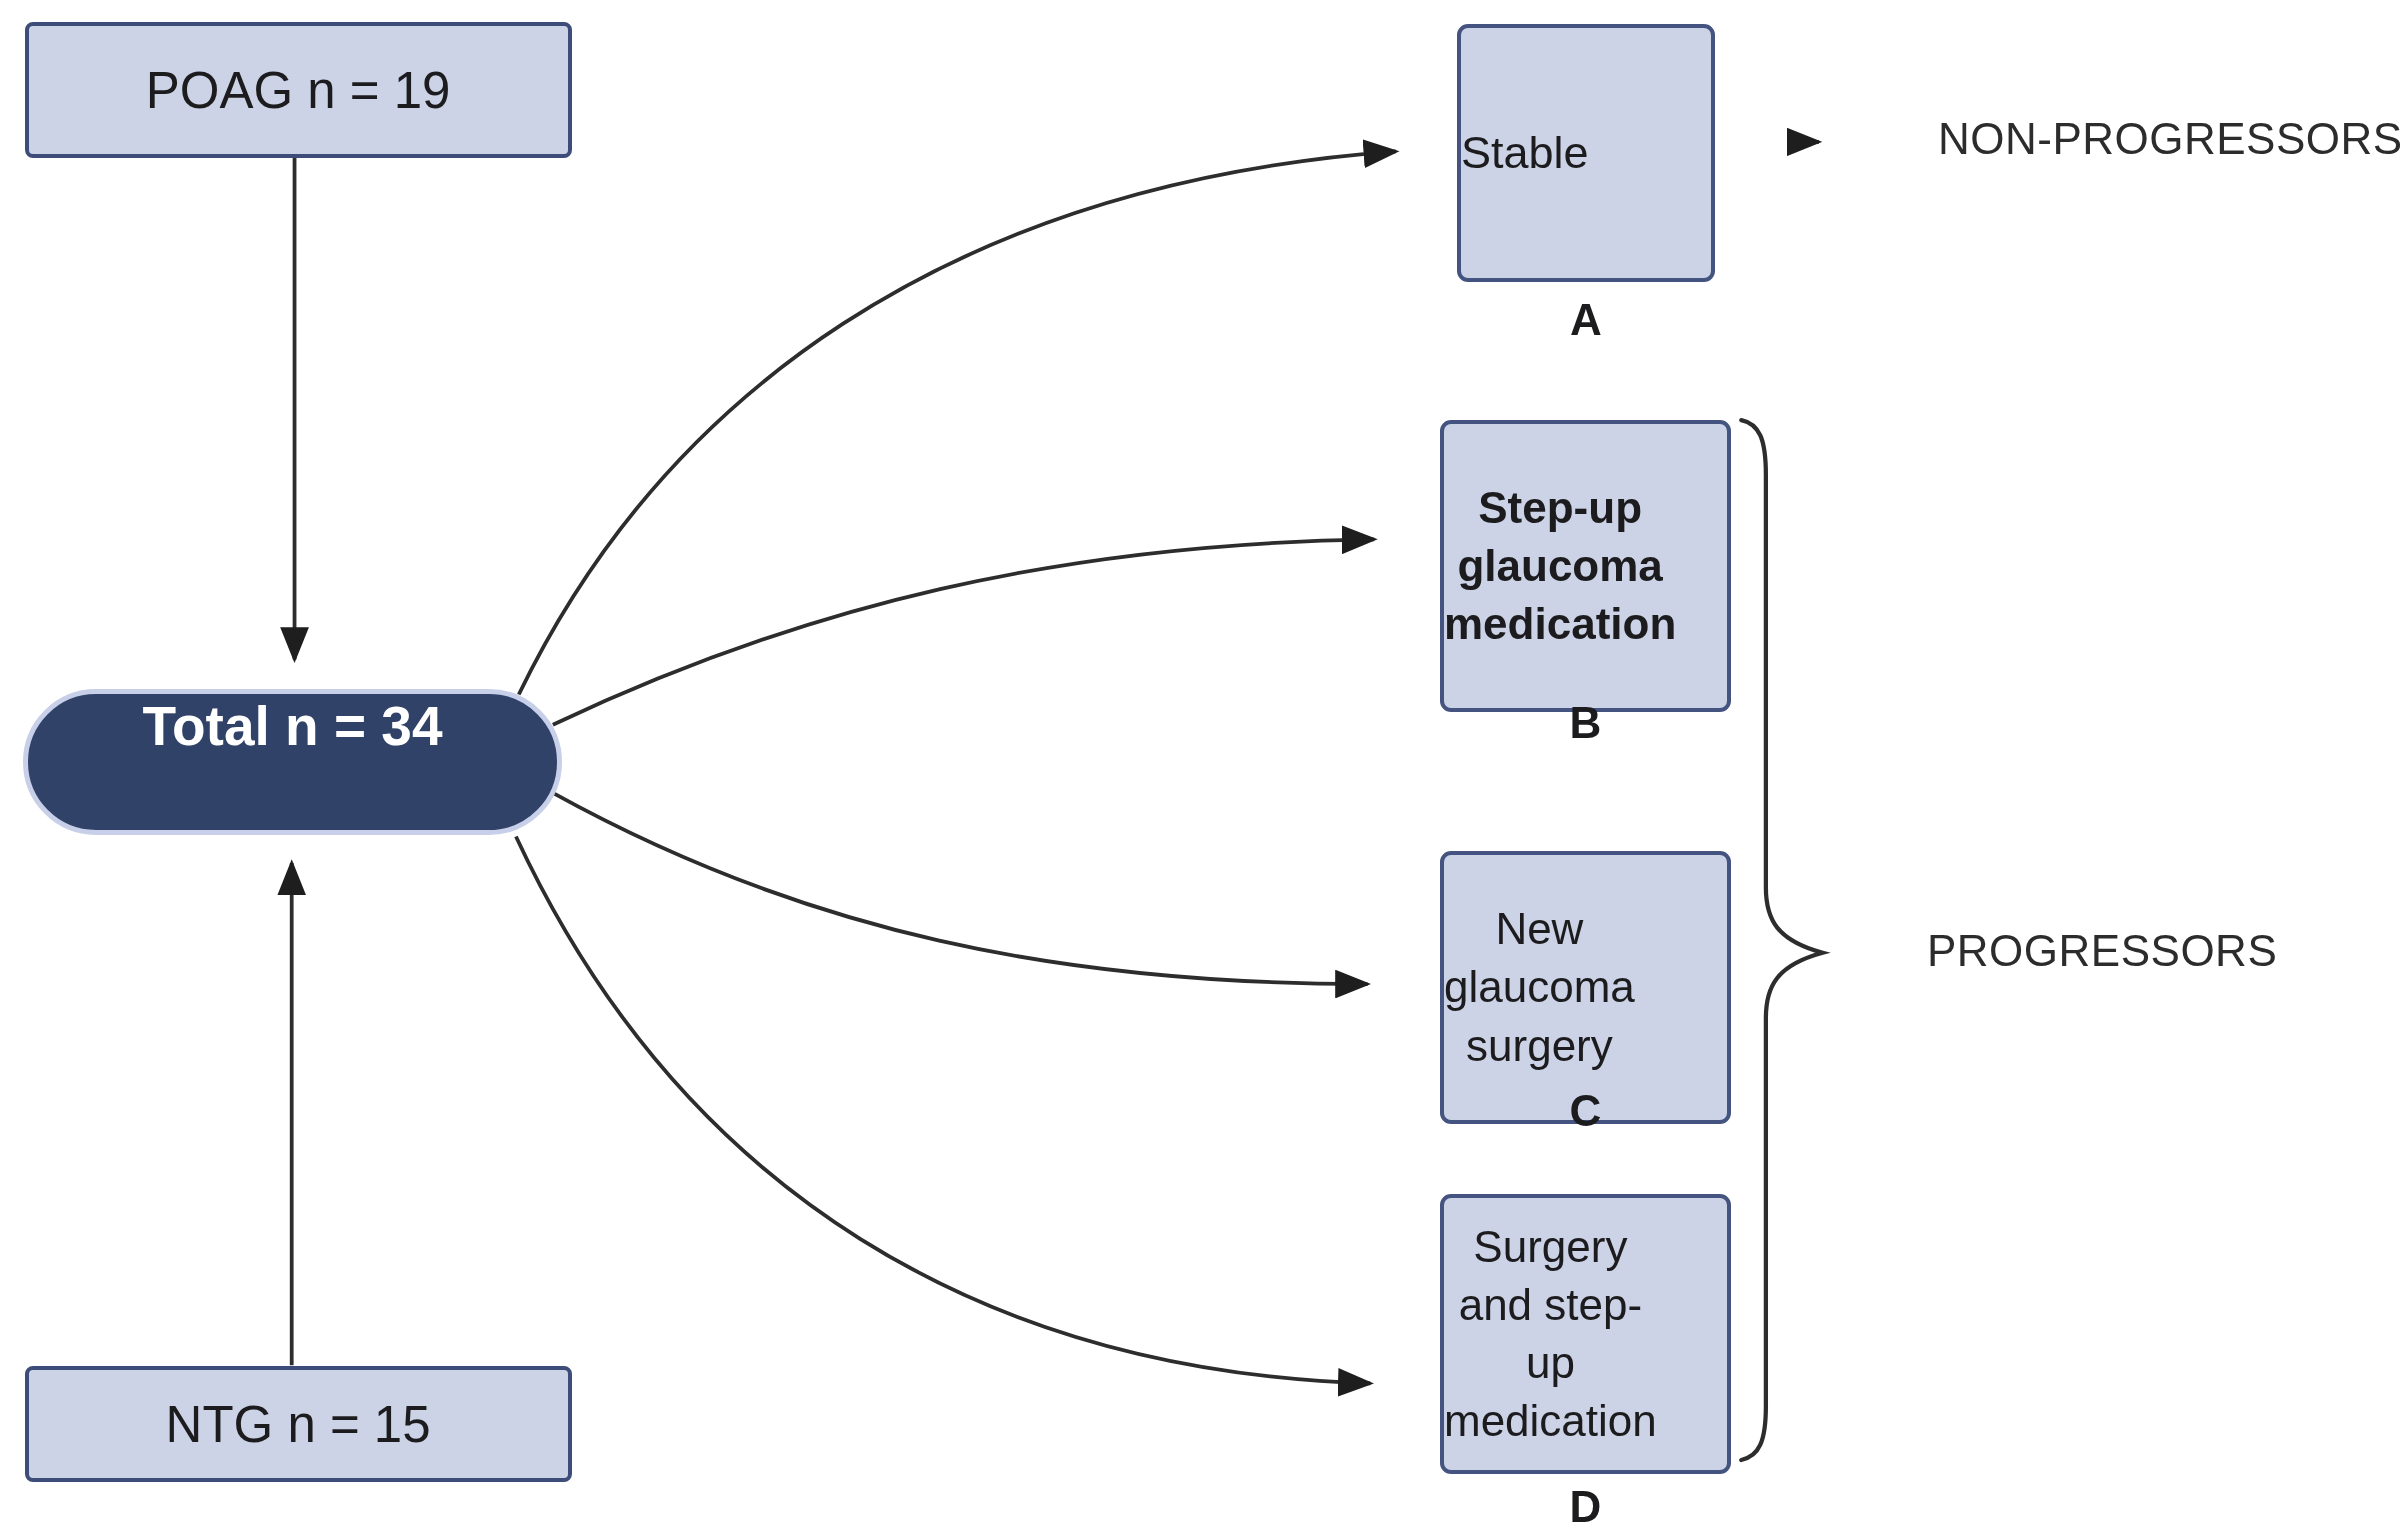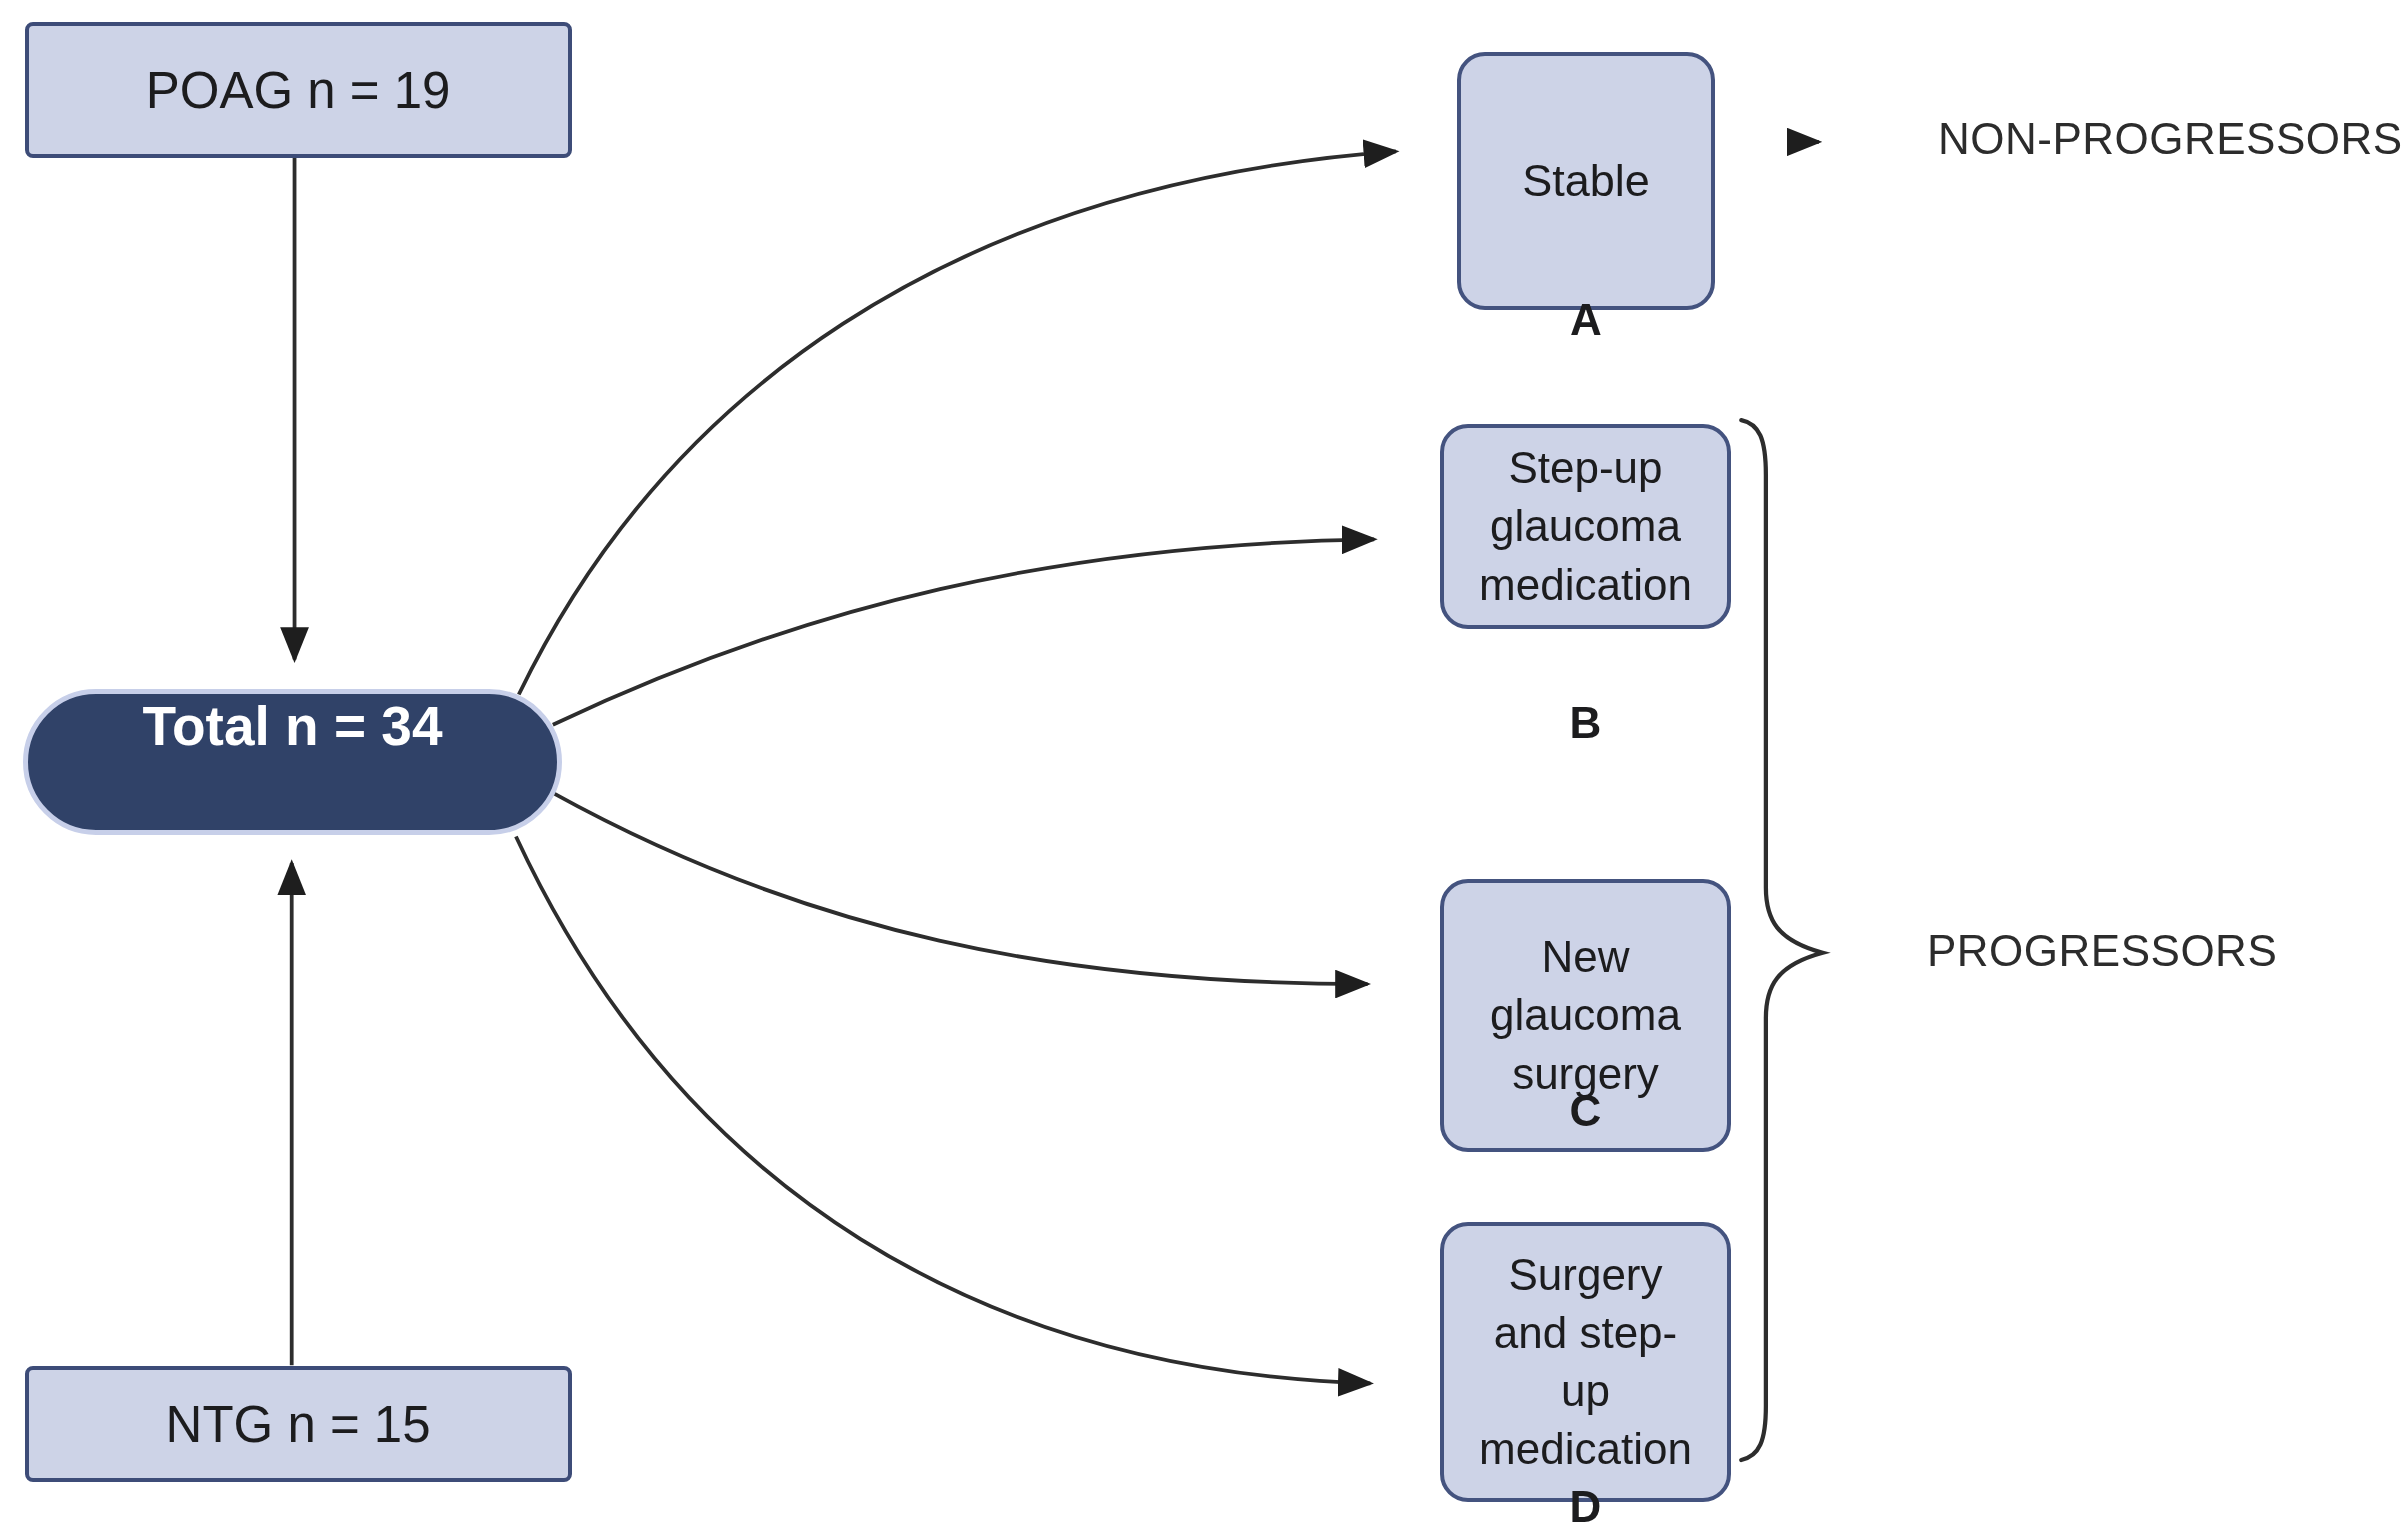--- a/index.html
+++ b/index.html
@@ -35,29 +35,29 @@
     display:flex;justify-content:center;
     box-sizing:content-box;
     color:var(--text_light,#ffffff);
     font-size:55px;font-weight:bold;
   }
 
   .outcome-box{
     position:absolute;
     background:var(--box_fill,#cdd3e7);
     border:4.7px solid var(--round_border,#44537f);
-    border-radius:28px;
-    display:flex;align-items:center;justify-content:center;
+    border-radius:11px;
+    display:flex;align-items:center;justify-content:flex-start;
     box-sizing:border-box;
     color:var(--text_dark,#1c1c1e);
     font-size:44px;line-height:1.32;
-    text-align:center;white-space:pre-line;margin-top:28px;
+    text-align:center;white-space:pre-line;
   }
   #outcome-a{left:1457px;top:24px;width:258px;height:258px;font-size:45px;}
-  #outcome-b{left:1440px;top:396px;width:291px;height:205px;}
+  #outcome-b{left:1440px;top:420px;width:291px;height:292px;font-weight:bold;}
   #outcome-c{left:1440px;top:851px;width:291px;height:273px;}
   #outcome-d{left:1440px;top:1194px;width:291px;height:280px;}
 
   .letter-label{
     position:absolute;
     color:var(--text_dark,#1c1c1e);
     font-size:44px;font-weight:bold;text-align:center;
   }
   #letter-a{left:1457px;top:295px;width:258px;}
   #letter-b{left:1440px;top:698px;width:291px;}

